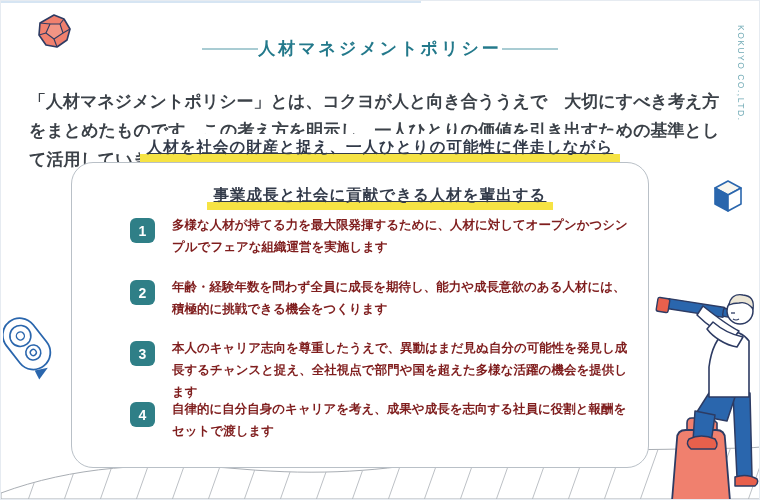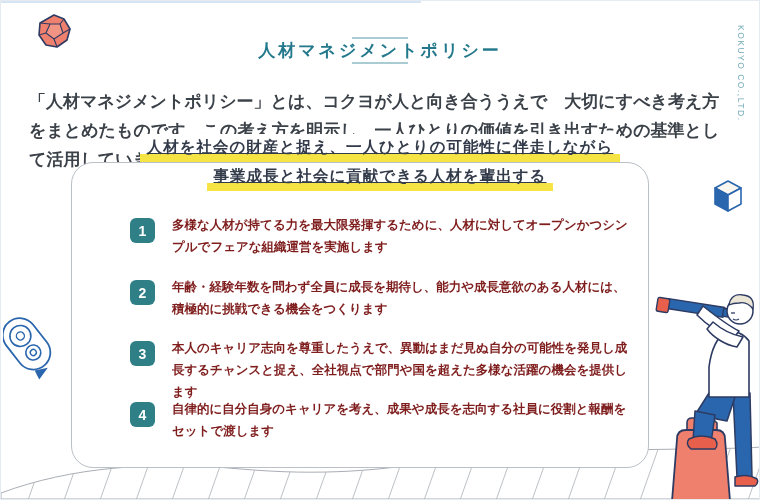--- a/index.html
+++ b/index.html
@@ -5,38 +5,38 @@
   html,body{margin:0;padding:0;}
   body{
     width:760px;height:500px;position:relative;overflow:hidden;
     background:#ffffff;
     font-family:"Liberation Sans","DejaVu Sans",sans-serif;
     border:1px solid #e6ebf1;box-sizing:border-box;
   }
   .top-edge{position:absolute;top:0;left:0;width:420px;height:2px;background:#d6e5f3;}
 
   
-  .title-row{position:absolute;top:36px;left:0;right:0;display:flex;align-items:center;justify-content:center;z-index:2;flex-direction:column;}
+  .title-row{position:absolute;top:36px;left:0;right:0;display:flex;align-items:center;justify-content:center;z-index:2;}
   .title-dash{width:56px;height:2px;background:#a9ccd3;}
   .title-text{color:#23798b;font-size:17px;font-weight:bold;letter-spacing:3px;}
 
   
   .brand{position:absolute;top:24px;right:13px;writing-mode:vertical-rl;text-orientation:mixed;
          font-size:8.5px;color:#72abb6;letter-spacing:1.5px;z-index:2;}
 
   
   .intro{position:absolute;top:70px;left:28px;width:706px;font-size:17px;font-weight:600;
          color:#3b4148;line-height:1.7;text-align:left;z-index:2;}
 
   
   .headline{position:absolute;top:133px;left:0;right:0;text-align:center;z-index:3;}
   .headline .hl{display:inline-block;font-size:15.5px;font-weight:bold;color:#333b4a;
         letter-spacing:1px;padding:3px 7px 4px;
         background:linear-gradient(to bottom,#ffffff 0 70%,#f6e344 70% 100%);text-decoration:underline;}
-  .headline .line2{margin-top:1px;}
+  .headline .line2{margin-top:20px;}
 
   
   .card{position:absolute;left:70px;top:161px;width:578px;height:306px;background:#ffffff;
         border:1.5px solid #b9c0c7;border-radius:22px;z-index:2;box-sizing:border-box;}
   .policy-row{position:absolute;left:58px;display:flex;gap:17px;align-items:flex-start;}
   .row-1{top:52px;} .row-2{top:114px;} .row-3{top:175px;} .row-4{top:236px;}
   .badge{flex:0 0 25px;width:25px;height:25px;margin-top:3px;background:#2f7f87;border-radius:6px;
          color:#ffffff;font-size:14px;font-weight:bold;display:flex;align-items:center;justify-content:center;}
   .policy-text{width:458px;font-size:12.5px;font-weight:bold;color:#7f1d1d;line-height:1.75;}
 

